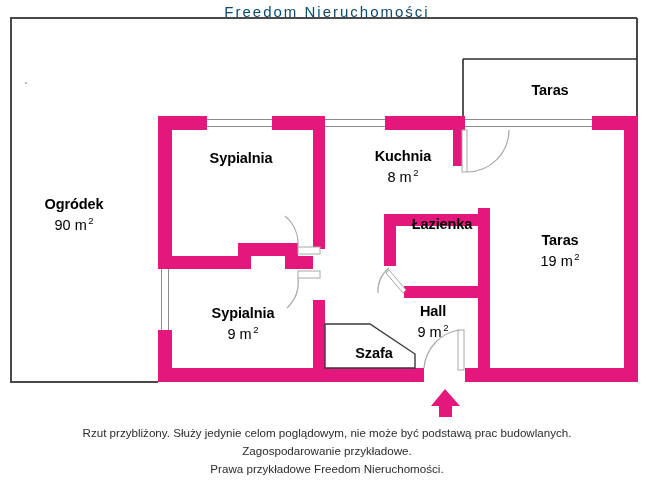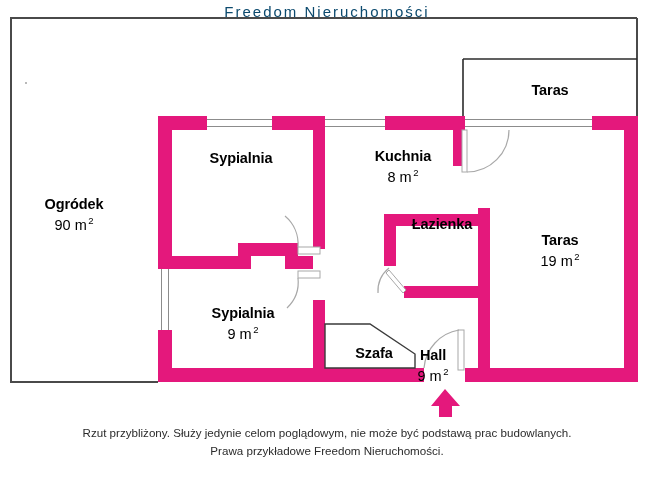--- a/index.html
+++ b/index.html
@@ -252,27 +252,28 @@
 
   <div class="room-label" style="left:396px; top:216px; width:92px;">
     <span class="room-name">Łazienka</span>
   </div>
 
   <div class="room-label" style="left:172px; top:305px; width:142px;">
     <span class="room-name">Sypialnia</span>
     <span class="room-area"><span>9 m</span><span class="sup">2</span></span>
   </div>
 
-  <div class="room-label" style="left:388px; top:303px; width:90px;margin-top:44px;">
+  <div class="room-label" style="left:388px; top:303px; width:90px;">
     <span class="room-name">Hall</span>
     <span class="room-area"><span>9 m</span><span class="sup">2</span></span>
   </div>
 
   <div class="room-label" style="left:334px; top:345px; width:80px;">
     <span class="room-name">Szafa</span>
   </div>
 
   <div class="disclaimer" style="top:424px;">
     <div>Rzut przybliżony. Służy jedynie celom poglądowym, nie może być podstawą prac budowlanych.</div>
+    <div>Zagospodarowanie przykładowe.</div>
     <div>Prawa przykładowe Freedom Nieruchomości.</div>
   </div>
 
 </div>
 
 </body></html>

